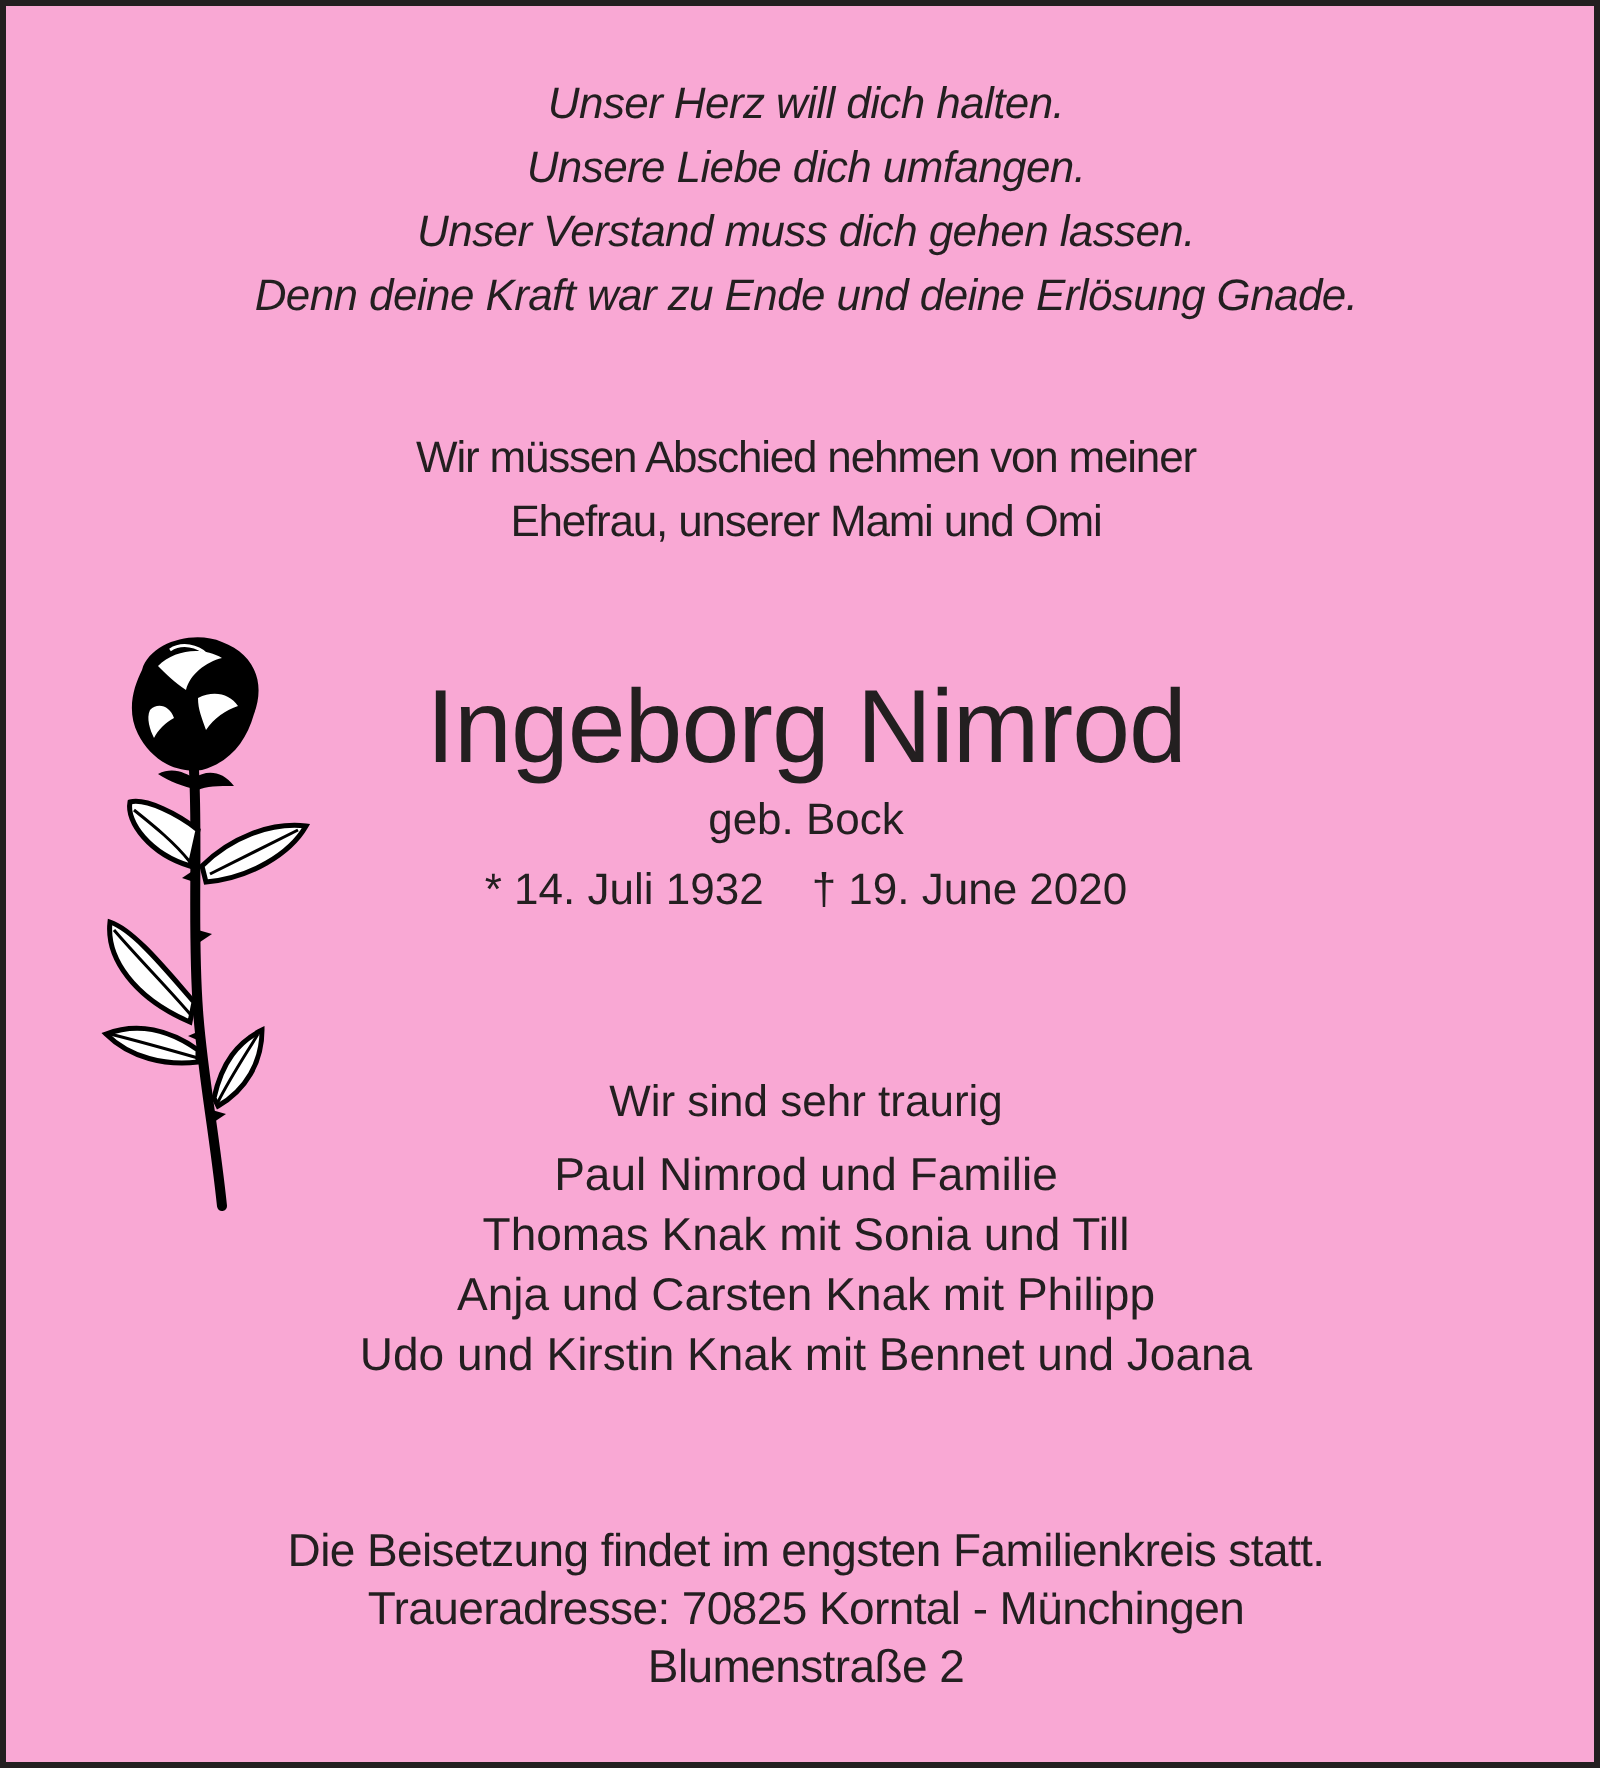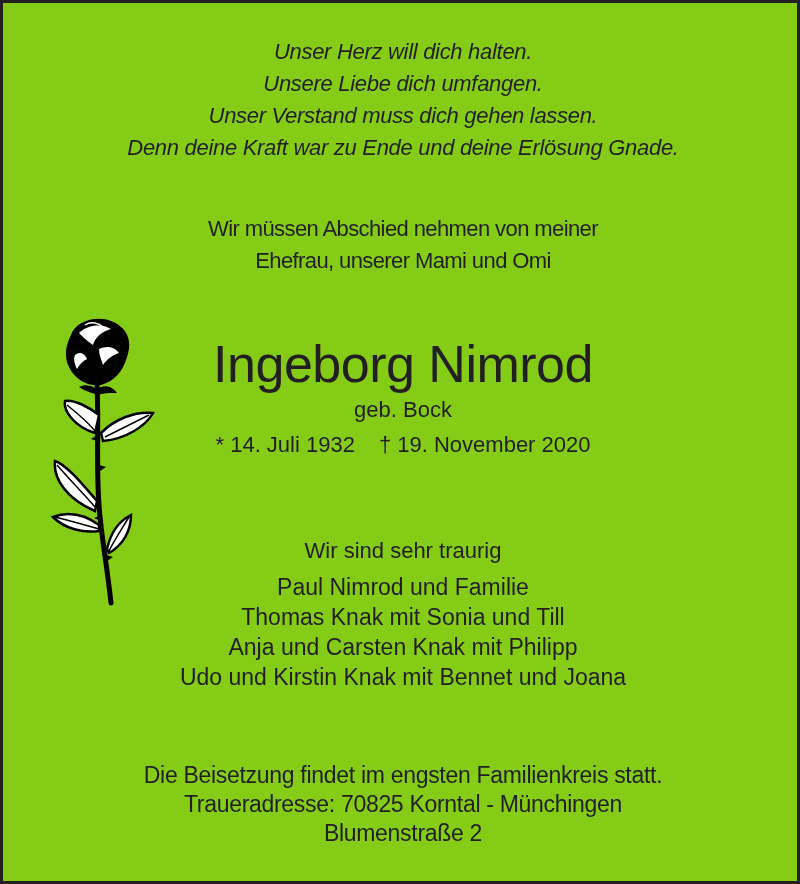--- a/index.html
+++ b/index.html
@@ -2,21 +2,21 @@
 <html><head>
   <meta charset="utf-8">
   <style>
     html, body { margin: 0; padding: 0; background: #ffffff; }
     body { width: 800px; height: 884px; position: relative; overflow: hidden; }
     .frame {
       position: absolute; left: 0; top: 0;
       width: 800px; height: 884px;
       box-sizing: border-box;
       border: 3px solid #231f20;
-      background: #84cc16;
+      background: #f9a8d4;
     }
     .txt {
       position: absolute; left: 0; width: 800px;
       text-align: center; color: #231f20;
       font-family: "Liberation Sans", sans-serif;
       white-space: nowrap;
     }
     .poem { top: 33px; font-style: italic; font-size: 22px; line-height: 32px; letter-spacing: -0.3px; }
     .intro { top: 210px; font-size: 22px; line-height: 32px; letter-spacing: -0.6px; }
     .name { top: 330px; font-size: 52px; line-height: 62px; letter-spacing: -0.5px; }
@@ -68,21 +68,21 @@
     <path d="M8 150 C20 164, 34 178, 46 192" stroke="#000" stroke-width="1.5" fill="none"></path>
     <path d="M50 210 C36 200, 20 196, 4 202 C16 214, 34 218, 50 216 Z" fill="#fff" stroke="#000" stroke-width="2.5"></path>
     <path d="M6 202 C22 206, 36 210, 50 214" stroke="#000" stroke-width="1.5" fill="none"></path>
     <path d="M58 234 C62 216, 70 206, 82 200 C82 216, 74 230, 60 238 Z" fill="#fff" stroke="#000" stroke-width="2.5"></path>
     <path d="M60 236 C66 224, 74 212, 80 202" stroke="#000" stroke-width="1.5" fill="none"></path>
   </svg>
 
   <div class="txt name">Ingeborg Nimrod</div>
   <div class="txt maiden">geb. Bock</div>
   <div class="txt dates">
-    <span>* 14. Juli 1932</span><span class="gap"></span><span>† 19. November 2020</span>
+    <span>* 14. Juli 1932</span><span class="gap"></span><span>† 19. June 2020</span>
   </div>
 
   <div class="txt sad">Wir sind sehr traurig</div>
 
   <div class="txt family">
     <span class="line">Paul Nimrod und Familie</span>
     <span class="line">Thomas Knak mit Sonia und Till</span>
     <span class="line">Anja und Carsten Knak mit Philipp</span>
     <span class="line">Udo und Kirstin Knak mit Bennet und Joana</span>
   </div>

